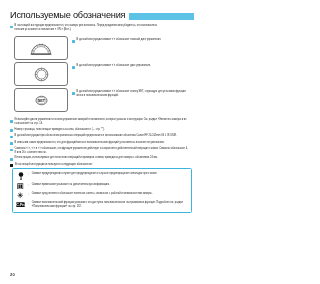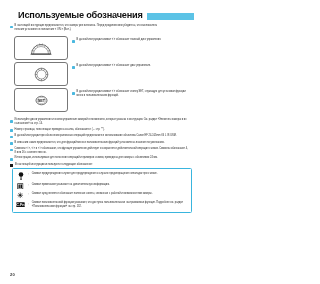--- a/index.html
+++ b/index.html
@@ -9,22 +9,22 @@
     color:#1a1a1a;overflow:hidden;position:relative;
   }
   .page{position:relative;width:200px;height:284px;box-sizing:border-box;}
 
   
   .title-row{
     display:flex;align-items:flex-end;gap:4px;
     padding:11px 6px 0 10px;
   }
   .title{
-    font-size:9.2px;font-weight:bold;letter-spacing:-0.2px;
-    color:#111;white-space:nowrap;line-height:1;margin-left:8px;
+    font-size:9.2px;font-weight:normal;letter-spacing:-0.2px;
+    color:#111;white-space:nowrap;line-height:1;
   }
   .title-bar{
     flex:1 1 auto;height:7px;background:#5cc3e6;margin-bottom:0.5px;
   }
 
   
   .bullet{
     display:flex;align-items:flex-start;gap:2px;
     margin:0 6px 1.6px 10px;
   }

